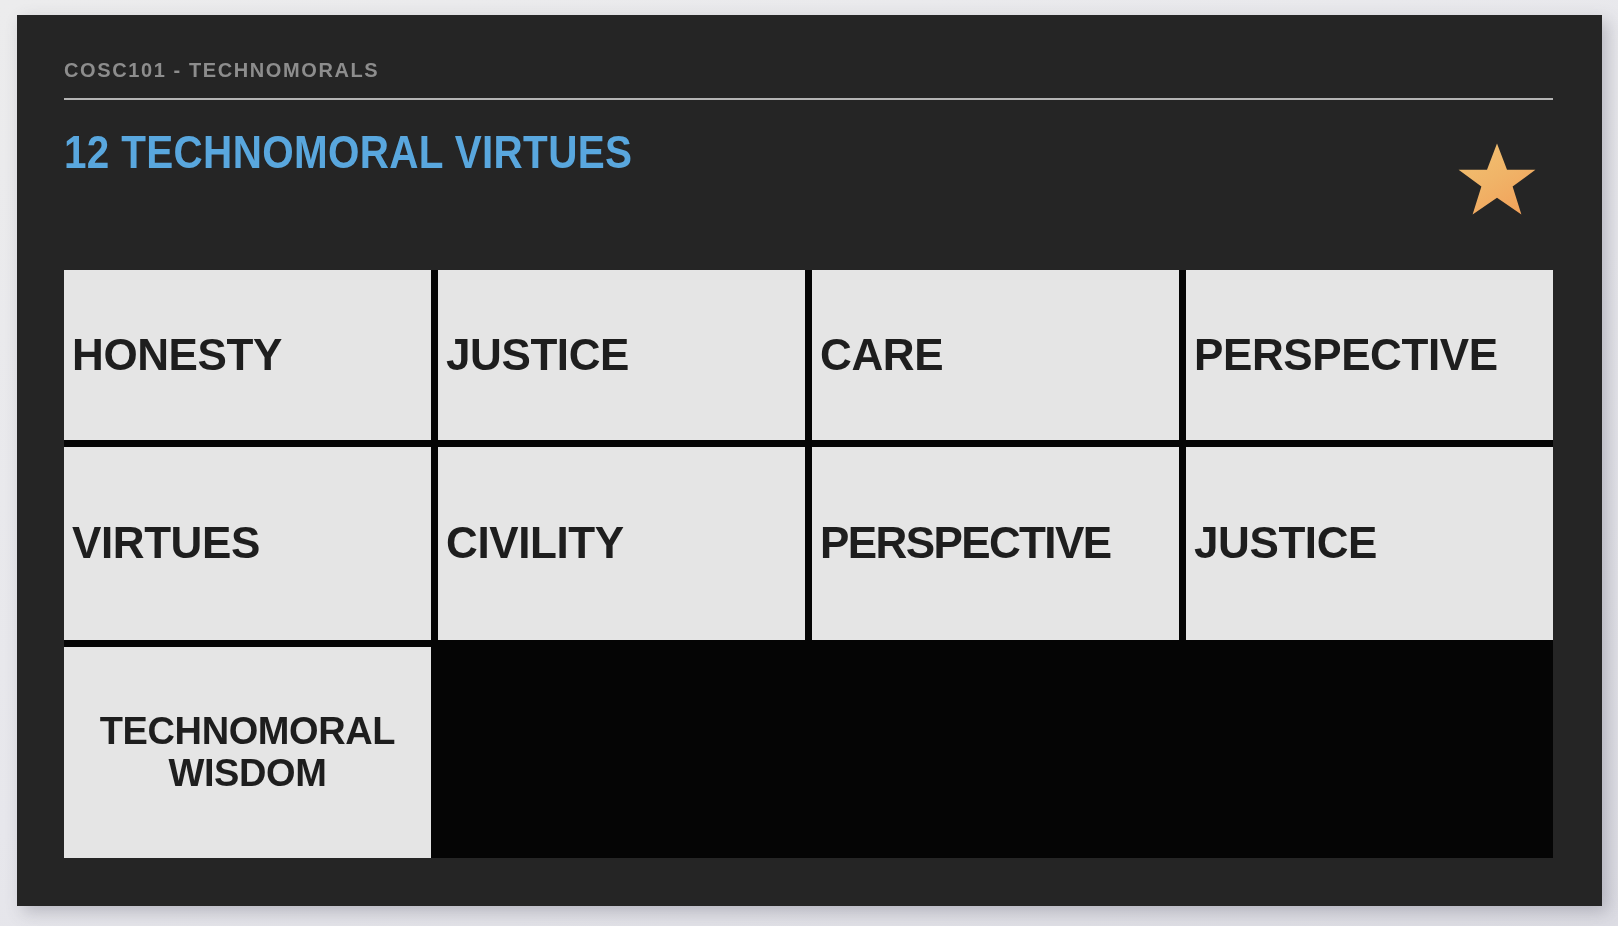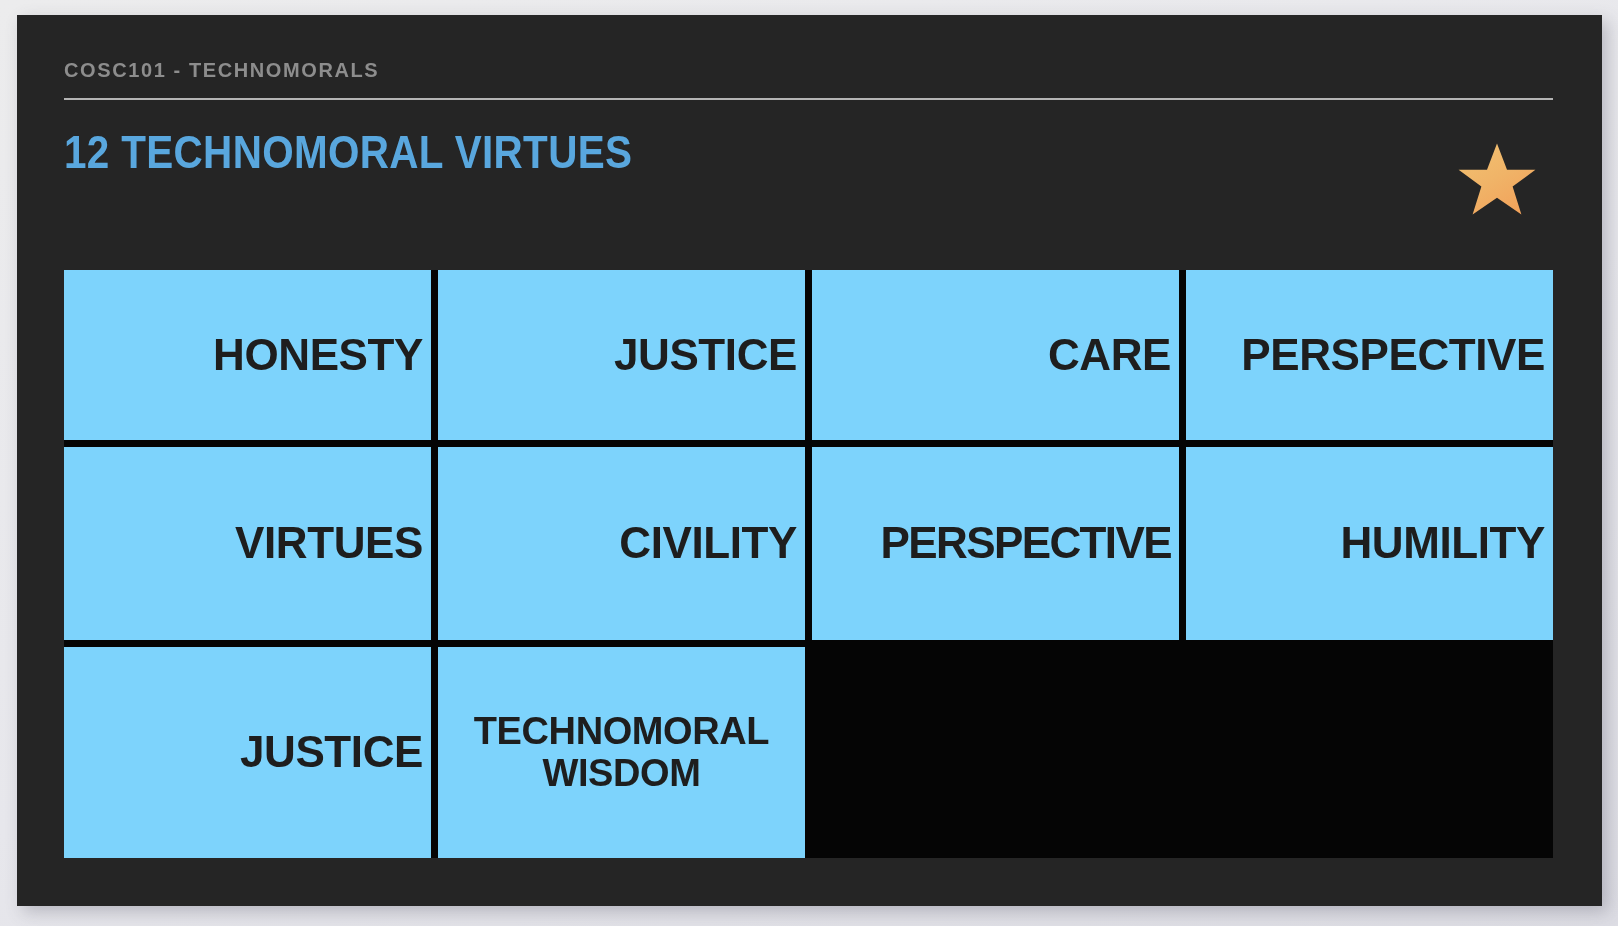--- a/index.html
+++ b/index.html
@@ -91,24 +91,24 @@
     height: 588px;
     display: grid;
     grid-template-columns: repeat(4, 1fr);
     grid-template-rows: 170px 193px 211px;
     gap: 7px;
     background: #050505;
     border: 0;
   }
 
   .virtue-cell {
-    background: #7dd3fc;
+    background: #e5e5e5;
     display: flex;
     align-items: center;
-    justify-content: flex-end;
+    justify-content: flex-start;
     text-align: center;
     padding: 4px 8px;
   }
 
   .virtue-label {
     color: #1e1e1e;
     font-size: 44px;
     font-weight: bold;
     letter-spacing: -0.4px;
     line-height: 1.06;
@@ -171,23 +171,20 @@
         <span class="virtue-label">VIRTUES</span>
       </div>
       <div class="virtue-cell">
         <span class="virtue-label">CIVILITY</span>
       </div>
       <div class="virtue-cell">
         <span class="virtue-label tight">PERSPECTIVE</span>
       </div>
 
       <div class="virtue-cell">
-        <span class="virtue-label">HUMILITY</span>
-      </div>
-      <div class="virtue-cell">
         <span class="virtue-label">JUSTICE</span>
       </div>
       <div class="virtue-cell">
         <span class="virtue-label wrap">TECHNOMORAL WISDOM</span>
       </div>
     </div>
 
   </div>
 </div>
 

